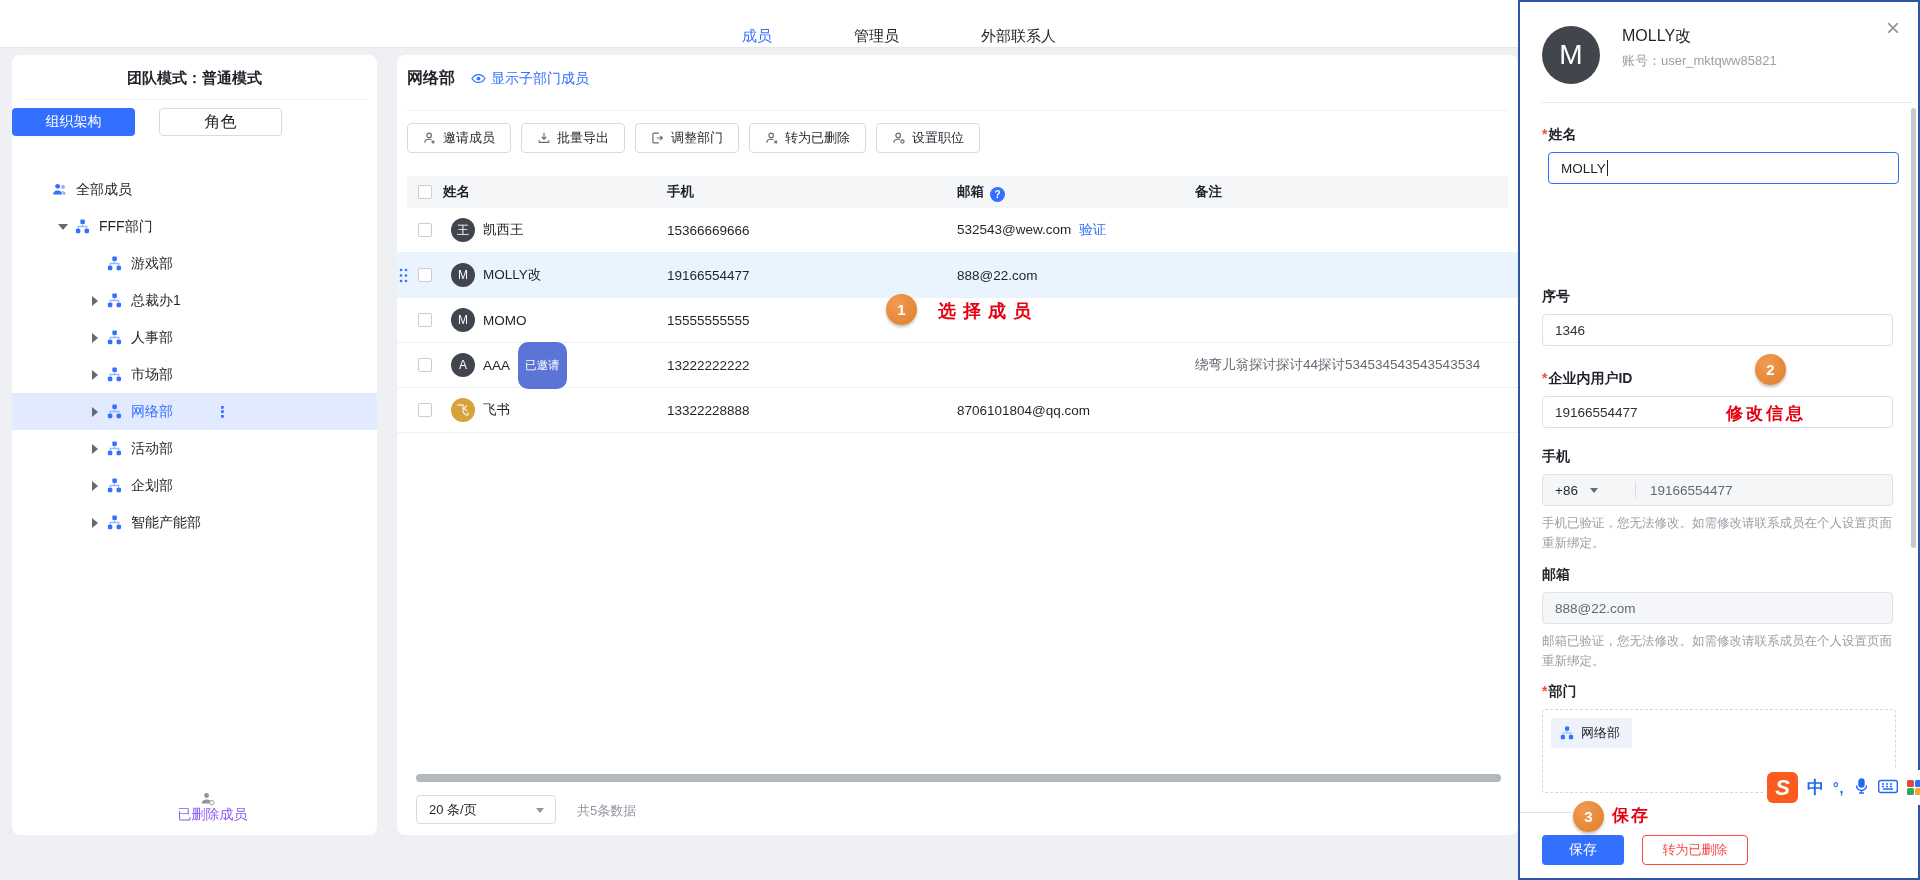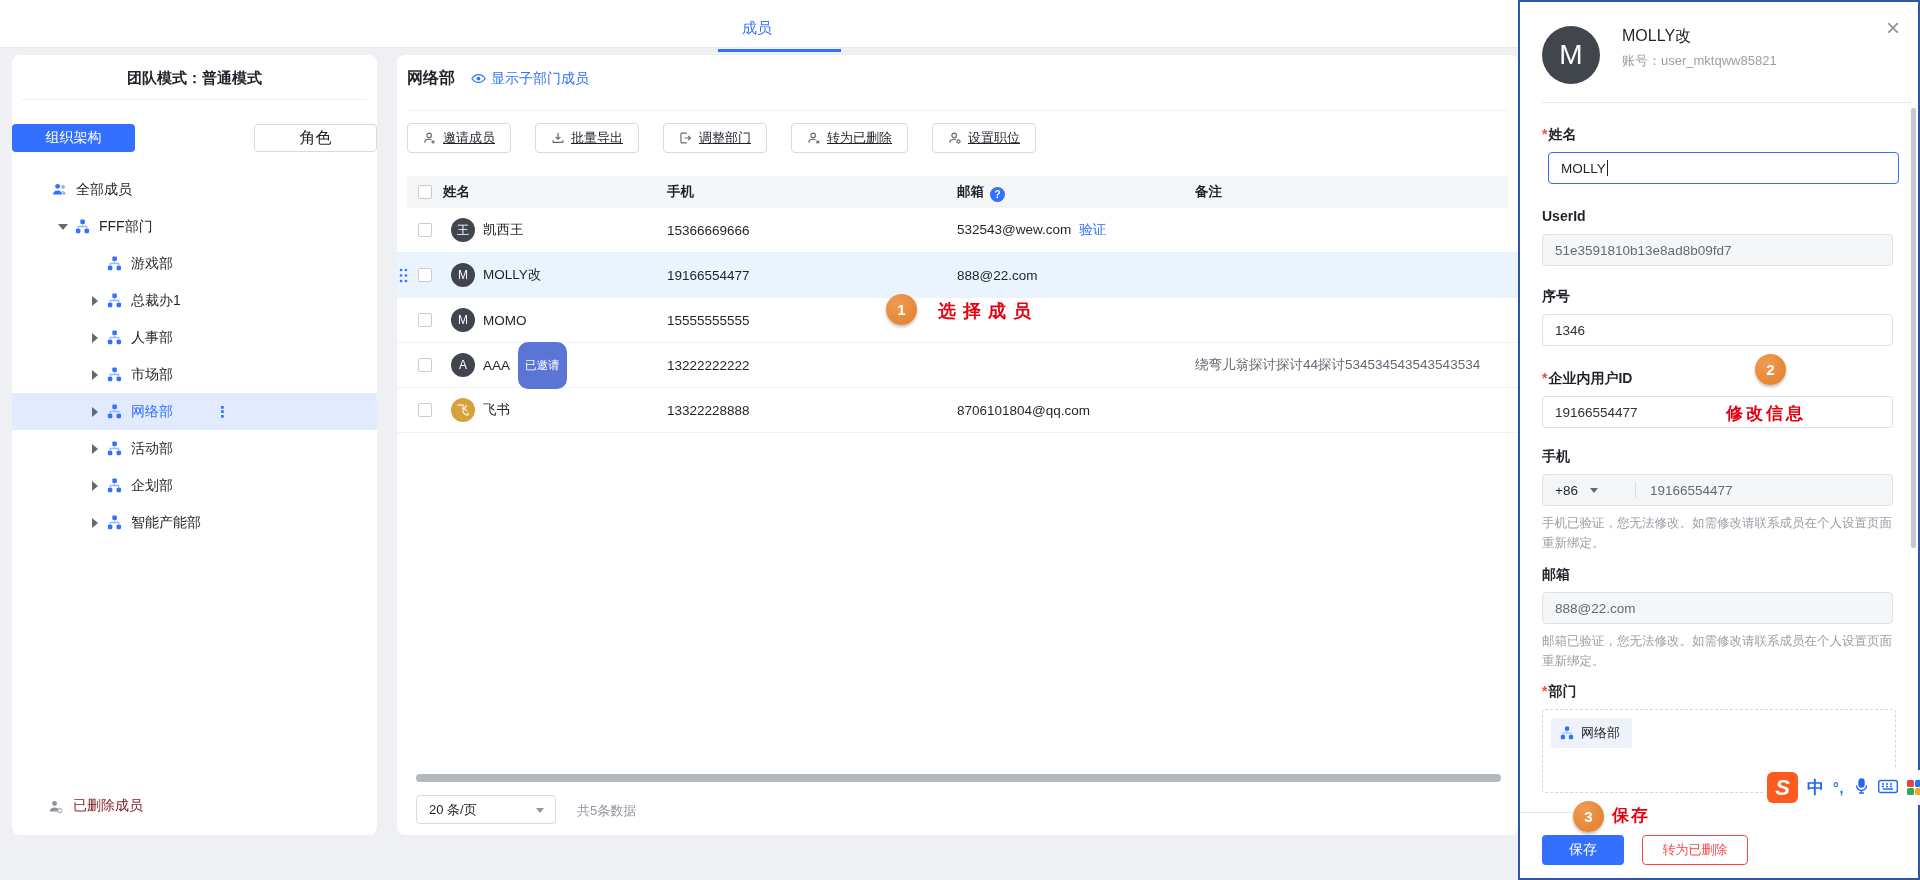--- a/index.html
+++ b/index.html
@@ -1,52 +1,52 @@
 <!DOCTYPE html>
 <html><head>
 <meta charset="utf-8">
 <style>
   * { margin:0; padding:0; box-sizing:border-box; }
   html,body { width:1920px; height:880px; overflow:hidden; }
   body { background:#eef0f3; font-family:"Liberation Sans","DejaVu Sans",sans-serif; color:#1f2329; font-size:14px; position:relative; }
 
   
   .topbar { position:absolute; left:0; top:0; width:1518px; height:48px; background:#fff; border-bottom:1px solid #e6e8eb; z-index:5; }
-  .tabs { position:absolute; left:742px; top:4px; height:48px; display:flex; gap:82px;flex-direction:column; }
+  .tabs { position:absolute; left:742px; top:12px; height:48px; display:flex; gap:82px; }
   .tab { height:48px; line-height:48px; font-size:15px; color:#1f2329; position:relative; cursor:pointer; white-space:nowrap; }
   .tab.active { color:#3370ff; }
   .tab.active::after { content:""; position:absolute; left:-24px; right:-24px; bottom:0; height:3px; background:#3370ff; }
 
   
   .sidecard { position:absolute; left:12px; top:55px; width:365px; height:780px; background:#fff; border-radius:8px; z-index:5; }
   .side-title { text-align:center; font-size:15px; font-weight:700; padding-top:14px; height:44px; }
   .side-div { height:1px; background:#eef0f2; margin:0 10px; }
-  .mode-btns { display:flex; justify-content:space-between; gap:8px; margin-top:24px; }
+  .mode-btns { display:flex; justify-content:flex-start; gap:24px; margin-top:8px; }
   .btn-org { width:123px; height:28px; background:#3370ff; color:#fff; border:none; border-radius:4px; font-size:14px; }
   .btn-role { width:123px; height:28px; background:#fff; color:#1f2329; border:1px solid #d8dadc; border-radius:4px; font-size:16px; }
   .tree { position:absolute; left:0; top:116px; width:100%; }
   .tree-item { display:flex; align-items:center; height:37px; font-size:14px; cursor:pointer; position:relative; }
   .lvl0 { padding-left:40px; } .lvl1 { padding-left:44px; } .lvl2 { padding-left:76px; }
   .tree-item.selected { background:#e1eaff; color:#3370ff; }
   .caret { width:14px; height:14px; margin-right:5px; position:relative; flex:0 0 14px; }
   .caret.down::before { content:""; position:absolute; left:2px; top:4px; border-left:5px solid transparent; border-right:5px solid transparent; border-top:6px solid #646a73; }
   .caret.right::before { content:""; position:absolute; left:4px; top:2px; border-top:5px solid transparent; border-bottom:5px solid transparent; border-left:6px solid #646a73; }
   .t-icon { width:15px; height:15px; margin-right:9px; flex:0 0 15px; }
   .kebab { position:absolute; left:203px; color:#3370ff; font-weight:700; font-size:15px; letter-spacing:0; }
-  .deleted-row { position:absolute; left:0; top:736px; width:100%; height:30px; display:flex; align-items:center; padding-left:36px; color:#7f1d1d; font-size:14px; cursor:pointer; }
+  .deleted-row { position:absolute; left:0; top:736px; width:100%; height:30px; display:flex; align-items:center; padding-left:36px; color:#8b5cf6; font-size:14px; cursor:pointer;flex-direction:column; }
   .deleted-row .t-icon { margin-right:10px; }
 
   
   .maincard { position:absolute; left:397px; top:55px; width:1121px; height:780px; background:#fff; border-radius:8px; z-index:5; }
   .mc-head { position:absolute; left:10px; top:13px; display:flex; align-items:center; }
   .dept-title { font-size:16px; font-weight:700; }
   .show-sub { display:flex; align-items:center; margin-left:16px; color:#3370ff; font-size:14px; cursor:pointer; }
   .show-sub svg { margin-right:5px; }
   .mc-div { position:absolute; left:10px; right:10px; top:55px; height:1px; background:#eef0f2; }
-  .toolbar { position:absolute; left:10px; top:68px; display:flex; gap:24px;text-decoration:underline; }
+  .toolbar { position:absolute; left:10px; top:68px; display:flex; gap:10px; }
   .tb-btn { display:inline-flex; align-items:center; height:30px; padding:0 15px; background:#fff; border:1px solid #d8dadc; border-radius:4px; font-size:13px; color:#1f2329; cursor:pointer; white-space:nowrap; }
   .tb-btn svg { margin-right:6px; }
 
   
   .thead { position:absolute; left:10px; top:121px; width:1101px; height:32px; background:#f5f6f7; display:flex; align-items:center; font-weight:700; font-size:13.5px; }
   .trow { position:absolute; left:0; width:1121px; height:45px; display:flex; align-items:center; border-bottom:1px solid #f0f1f3; font-size:13.5px; padding-left:10px; }
   .trow.selected { background:#eaf4ff; }
   .col-chk { width:36px; display:flex; justify-content:center; flex:0 0 36px; }
   .col-name { width:224px; flex:0 0 224px; display:flex; align-items:center; overflow:hidden; }
   .col-phone { width:290px; flex:0 0 290px; }
@@ -422,24 +422,20 @@
   <div class="p-div"></div>
 
   <div class="fgroup" style="top:124px;">
     <div class="flabel"><span class="req">*</span><span>姓名</span></div>
     <div class="finput f-focus">
         <span>MOLLY</span>
         <span class="caret-bar"></span>
       </div>
   </div>
 
-  <div class="fgroup" style="top:206px;">
-    <div class="flabel">UserId</div>
-    <div class="finput f-dis">51e3591810b13e8ad8b09fd7</div>
-  </div>
 
   <div class="fgroup" style="top:286px;">
     <div class="flabel">序号</div>
     <div class="finput f-norm">1346</div>
   </div>
 
   <div class="fgroup" style="top:368px;">
     <div class="flabel"><span class="req">*</span><span>企业内用户ID</span></div>
     <div class="finput f-norm">19166554477</div>
   </div>

